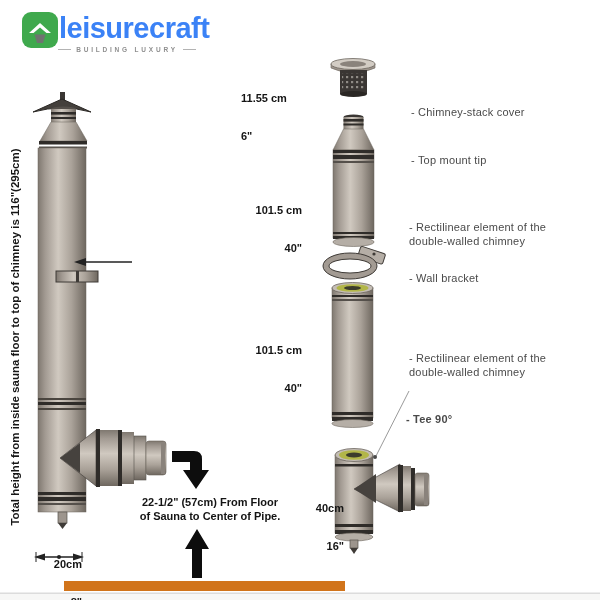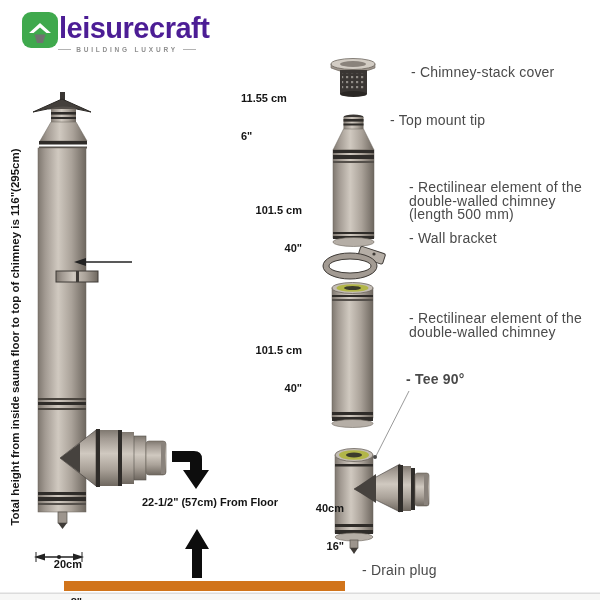--- a/index.html
+++ b/index.html
@@ -2,27 +2,27 @@
 <html><head>
 <meta charset="utf-8">
 <style>
   html,body{margin:0;padding:0;background:#ffffff;}
   #canvas{position:relative;width:600px;height:600px;background:#ffffff;overflow:hidden;
           font-family:"Liberation Sans", sans-serif;}
   #scene{position:absolute;left:0;top:0;}
   .txt{position:absolute;white-space:pre;}
   .dim{font-weight:bold;font-size:11px;line-height:12.5px;color:#141414;text-align:right;}
   .dim.left{text-align:left;}
-  .plabel{font-size:14px;line-height:13.5px;color:#4a4a4a;letter-spacing:.2px;white-space:nowrap;}
+  .plabel{font-size:11px;line-height:13.5px;color:#4a4a4a;letter-spacing:.2px;white-space:nowrap;margin-top:40px;}
   .note{font-weight:bold;font-size:11px;line-height:13.5px;color:#141414;text-align:center;white-space:normal;}
   .rot{font-weight:bold;font-size:11.5px;line-height:16px;color:#161616;
        transform:rotate(-90deg);transform-origin:0 0;width:388px;text-align:center;white-space:normal;}
   
   .logo-word{position:absolute;left:59px;top:12px;font-size:29px;font-weight:600;
-             letter-spacing:-0.5px;color:#4c1d95;}
+             letter-spacing:-0.5px;color:#3b82f6;}
   .logo-tag{position:absolute;left:58px;top:46px;width:138px;display:flex;align-items:center;gap:5px;
             font-size:6.5px;letter-spacing:2.8px;color:#8f8f8f;font-weight:bold;}
   .logo-tag .rule{flex:1;height:1px;background:#b3b3b3;}
 </style>
 </head>
 <body>
 
 <div id="canvas">
 
   <svg id="scene" width="600" height="600" viewBox="0 0 600 600">
@@ -198,20 +198,21 @@
   <div class="txt rot" style="left:7px;top:531px;">Total height from inside sauna floor to top of chimney is 116"(295cm)</div>
 
 
   <div class="txt dim" style="left:42px;top:533px;width:40px;">
     <div>20cm</div>
     <div>8"</div>
   </div>
 
   <div class="txt note" style="left:127px;top:496px;width:166px;">
     <div>22-1/2" (57cm) From Floor</div>
+    <div>of Sauna to Center of Pipe.</div>
   </div>
 
   <div class="txt dim left" style="left:241px;top:67px;width:55px;">
     <div>11.55 cm</div>
     <div>6"</div>
   </div>
 
   <div class="txt dim" style="left:250px;top:179px;width:52px;">
     <div>101.5 cm</div>
     <div>40"</div>
@@ -221,25 +222,24 @@
     <div>101.5 cm</div>
     <div>40"</div>
   </div>
 
   <div class="txt dim" style="left:286px;top:477px;width:40px;margin-left:18px;">
     <div>40cm</div>
     <div>16"</div>
   </div>
 
   <div class="txt plabel" style="left:411px;top:66px;">- Chimney-stack cover</div>
-  <div class="txt plabel" style="left:390px;top:114px;">- Top mount tip</div>
+  <div class="txt plabel" style="left:411px;top:114px;">- Top mount tip</div>
   <div class="txt plabel" style="left:409px;top:181px;">
     <div>- Rectilinear element of the</div>
     <div>double-walled chimney</div>
-    <div>(length 500 mm)</div>
   </div>
   <div class="txt plabel" style="left:409px;top:232px;">- Wall bracket</div>
   <div class="txt plabel" style="left:409px;top:312px;">
     <div>- Rectilinear element of the</div>
     <div>double-walled chimney</div>
   </div>
   <div class="txt plabel" style="left:406px;top:373px;font-weight:bold;">- Tee 90°</div>
   <div class="txt plabel" style="left:362px;top:564px;">- Drain plug</div>
 </div>
 

